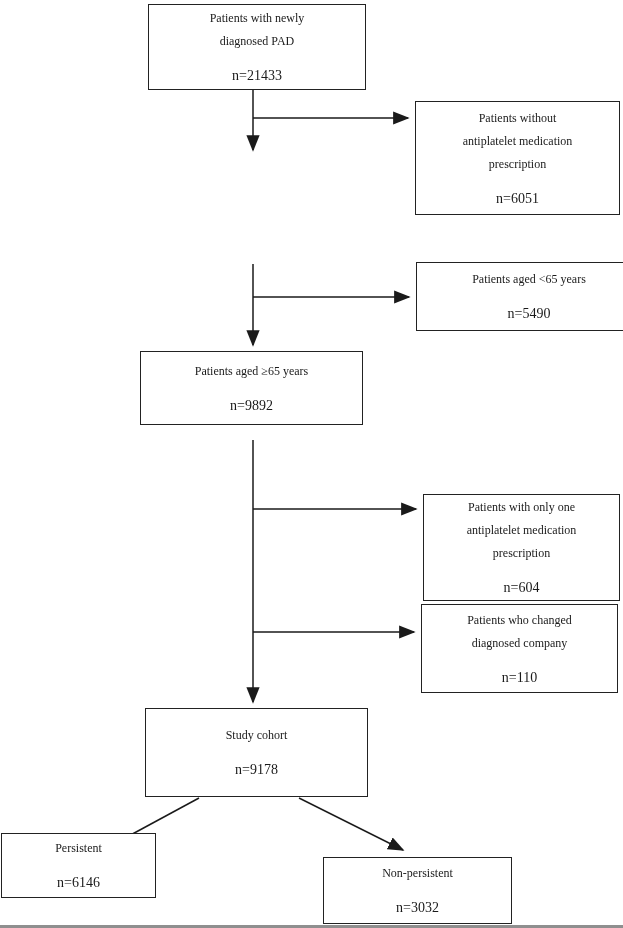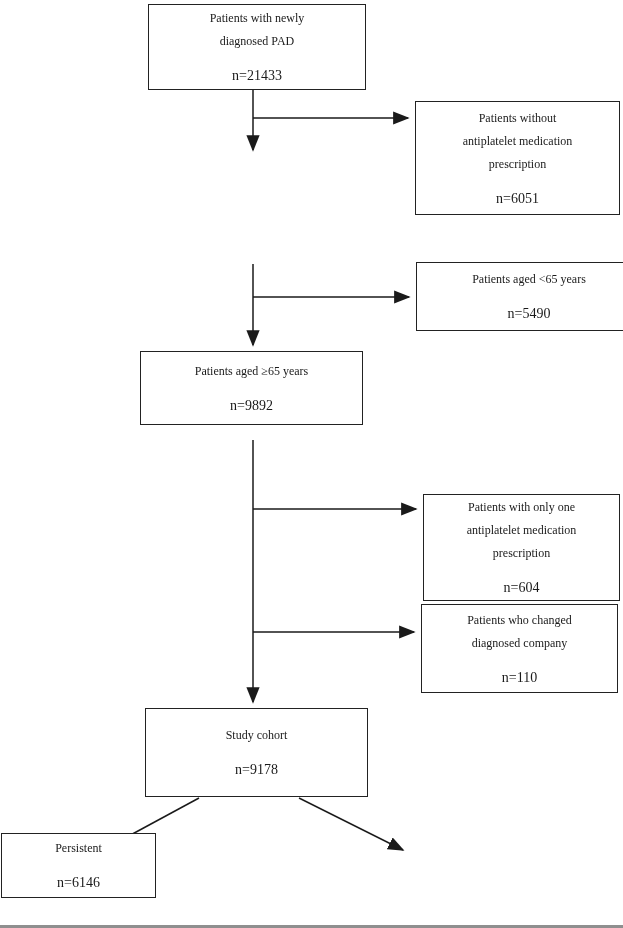--- a/index.html
+++ b/index.html
@@ -106,20 +106,24 @@
   <div class="node pos-cohort">
     <div class="label">Study cohort</div>
     <div class="count">n=9178</div>
   </div>
 
   <div class="node pos-persist">
     <div class="label">Persistent</div>
     <div class="count">n=6146</div>
   </div>
 
+  <div class="node pos-nonpersist">
+    <div class="label">Non-persistent</div>
+    <div class="count">n=3032</div>
+  </div>
 
   <div class="node pos-noRx">
     <div class="label">Patients without
 antiplatelet medication
 prescription</div>
     <div class="count">n=6051</div>
   </div>
 
   <div class="node pos-under65">
     <div class="label">Patients aged &lt;65 years</div>

